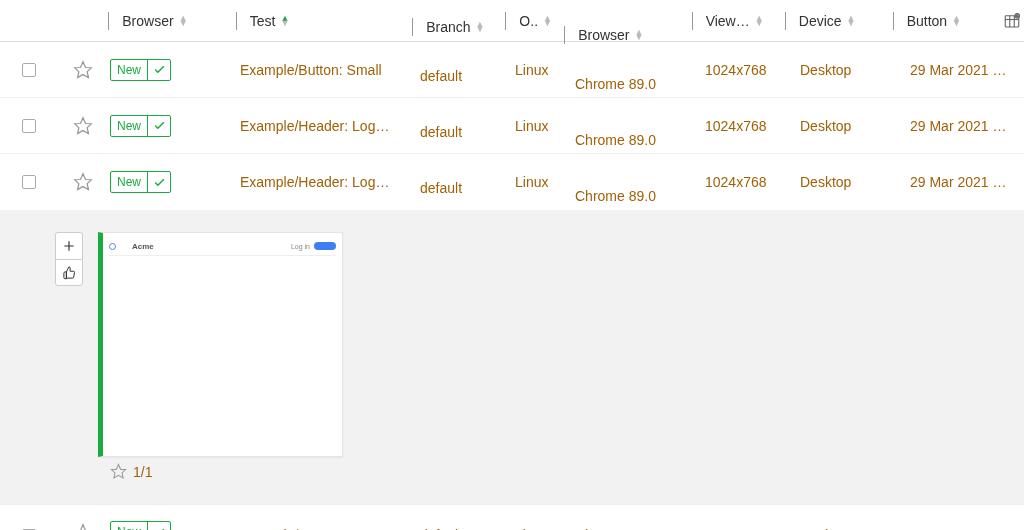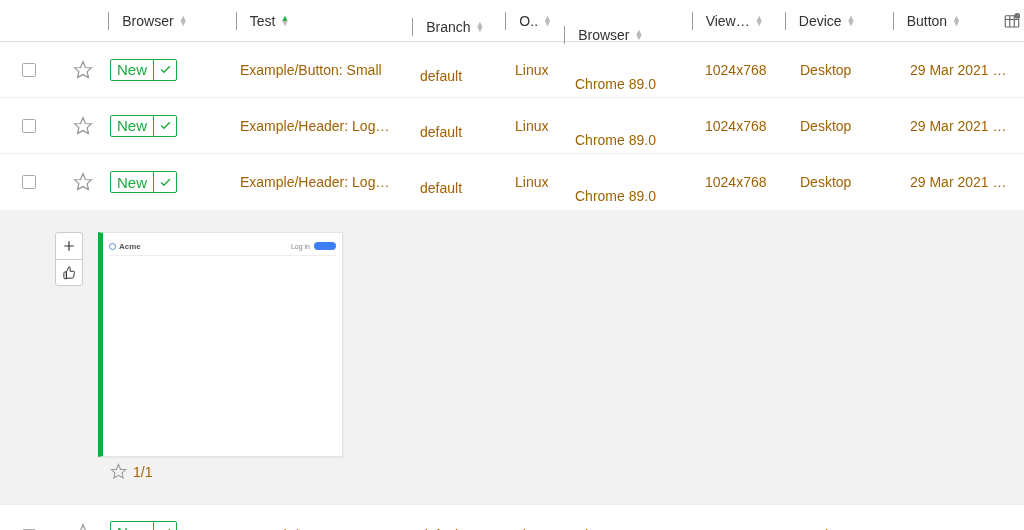--- a/index.html
+++ b/index.html
@@ -47,21 +47,21 @@
   .row .txt { overflow:hidden; text-overflow:ellipsis; white-space:nowrap; color:#a16207; }
 
   .checkbox {
     width:14px; height:14px; border:1.5px solid #aaa; border-radius:2px; background:#fff;
   }
   .star-icon { width:20px; height:20px; color:#999; }
 
   .status-badge {
     display:inline-flex; align-items:center; height:22px;
     border:1.3px solid #1aab40; border-radius:2px; overflow:hidden;
-    color:#1aab40; font-size:15px;
+    color:#1aab40; font-size:12px;
   }
   .status-badge .label { padding:0 6px; }
   .status-divider { width:1px; height:100%; background:#1aab40; }
   .status-check { width:22px; display:flex; align-items:center; justify-content:center; }
 
   .gear-col { width:24px; display:flex; align-items:center; justify-content:center; color:#666; }
 
   .expanded {
     display:flex;
     background:#f2f2f2;
@@ -83,21 +83,21 @@
   .thumb {
     width:245px; height:225px; background:#fff; border:1px solid #e4e4e4;
     border-left:5px solid #1aab40; position:relative; overflow:hidden;
     box-shadow: 0 1px 2px rgba(0,0,0,0.05);
   }
   .thumb-top {
     position:absolute; top:6px; left:6px; right:6px; height:14px;
     display:flex; align-items:center; justify-content:space-between;
     font-size:8px; color:#555;
   }
-  .thumb-logo { display:flex; align-items:center; gap:3px; }
+  .thumb-logo { display:flex; align-items:center; gap:16px; }
   .thumb-logo .dot { width:7px; height:7px; border:1.3px solid #5588cc; border-radius:50%; }
   .thumb-right { display:flex; align-items:center; gap:4px; }
   .pill { background:#3d7ef6; width:22px; height:8px; border-radius:4px; }
   .thumb-hr { position:absolute; top:22px; left:6px; right:6px; height:1px; background:#eee; }
 
   .thumb-footer { display:flex; align-items:center; gap:6px; padding:6px 12px; color:#a16207; font-size:14px; }
   .thumb-footer .star-icon { width:17px; height:17px; }
 
   .ellip { text-overflow: ellipsis; overflow:hidden; }
 </style>

